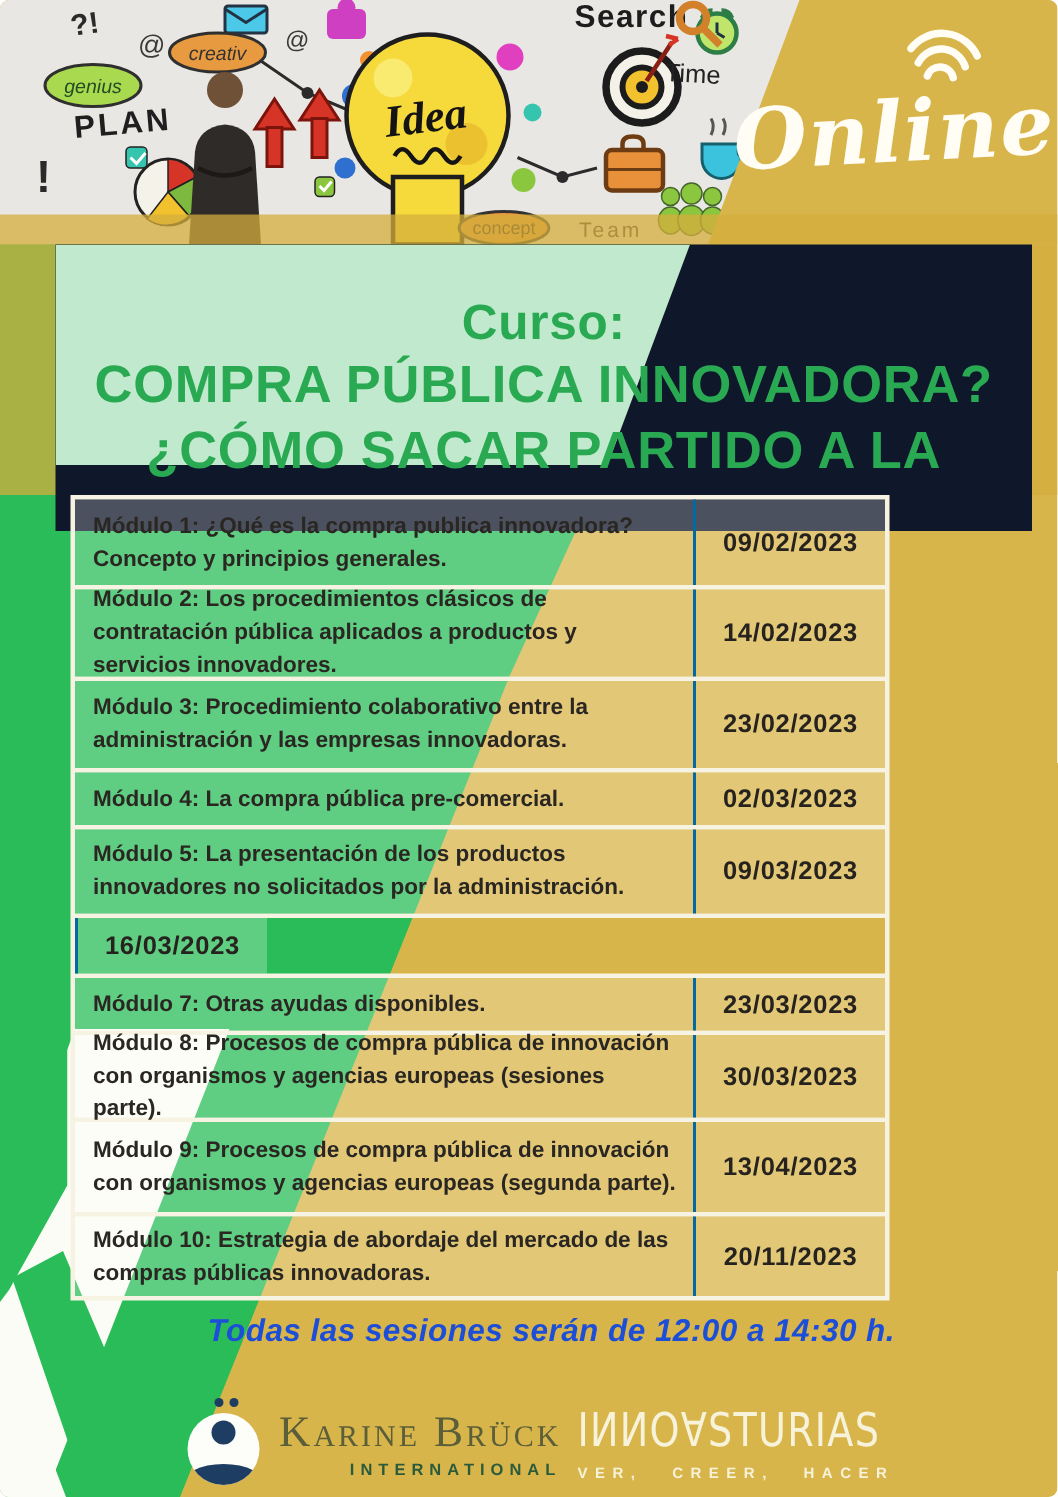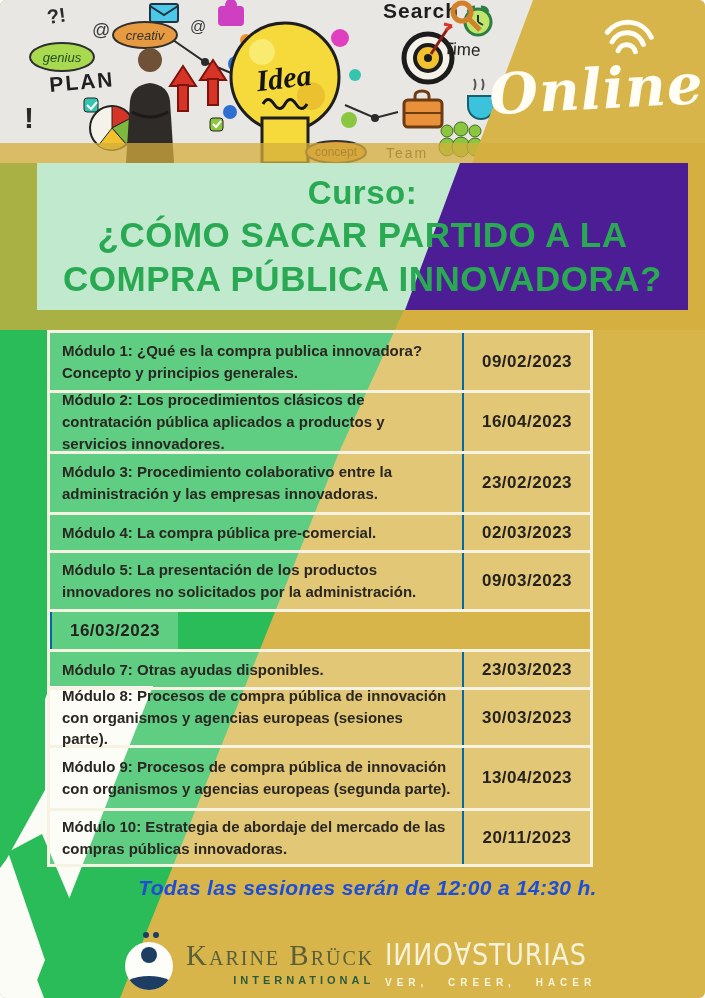--- a/index.html
+++ b/index.html
@@ -47,22 +47,22 @@
   
   .online { position:absolute; top:22px; right:6px; width:210px; height:110px; color:#fffdf4; }
   .online-word {
     position:absolute; left:0; top:34px; width:200px; text-align:center;
     font-family:"DejaVu Serif", serif; font-style:italic; font-weight:bold;
     font-size:56px; transform:rotate(-3deg); letter-spacing:1px;
   }
   .wifi { position:absolute; left:112px; top:-14px; transform:rotate(14deg); }
   
   .title-block {
-    position:absolute; left:37px; top:163px; width:651px; height:147px;
-    background:#4c1d95;
+    position:absolute; left:37px; top:163px; width:651px; height:191px;
+    background:#0f172a;
   }
   .title-green-half {
     position:absolute; inset:0; background:#c0e9cd;
     clip-path: polygon(0 0, 423px 0, 368px 147px, 0 147px);
   }
   .title-text {
     position:absolute; inset:0; display:flex; flex-direction:column;
     align-items:center; justify-content:center; gap:2px;
     color:#2aa953; font-weight:bold; text-align:center;
   }
@@ -261,33 +261,33 @@
         <path d="M21,45 A9,9 0 0 1 38,42" stroke="#fffdf4" stroke-width="5" fill="none" stroke-linecap="round"></path>
       </svg>
     </div>
     <div class="online-word">Online</div>
   </div>
 
   <div class="title-block">
     <div class="title-green-half"></div>
     <div class="title-text">
       <div class="title-kicker">Curso:</div>
+      <div class="title-line">COMPRA PÚBLICA INNOVADORA?</div>
       <div class="title-line">¿CÓMO SACAR PARTIDO A LA</div>
-      <div class="title-line">COMPRA PÚBLICA INNOVADORA?</div>
     </div>
   </div>
 
   <div class="schedule">
     <div class="t-row">
       <div class="cell-module">Módulo 1: ¿Qué es la compra publica innovadora? Concepto y principios generales.</div>
       <div class="cell-date">09/02/2023</div>
     </div>
     <div class="t-row">
       <div class="cell-module">Módulo 2: Los procedimientos clásicos de contratación pública aplicados a productos y servicios innovadores.</div>
-      <div class="cell-date">16/04/2023</div>
+      <div class="cell-date">14/02/2023</div>
     </div>
     <div class="t-row">
       <div class="cell-module">Módulo 3: Procedimiento colaborativo entre la administración y las empresas innovadoras.</div>
       <div class="cell-date">23/02/2023</div>
     </div>
     <div class="t-row">
       <div class="cell-module">Módulo 4: La compra pública pre-comercial.</div>
       <div class="cell-date">02/03/2023</div>
     </div>
     <div class="t-row">

